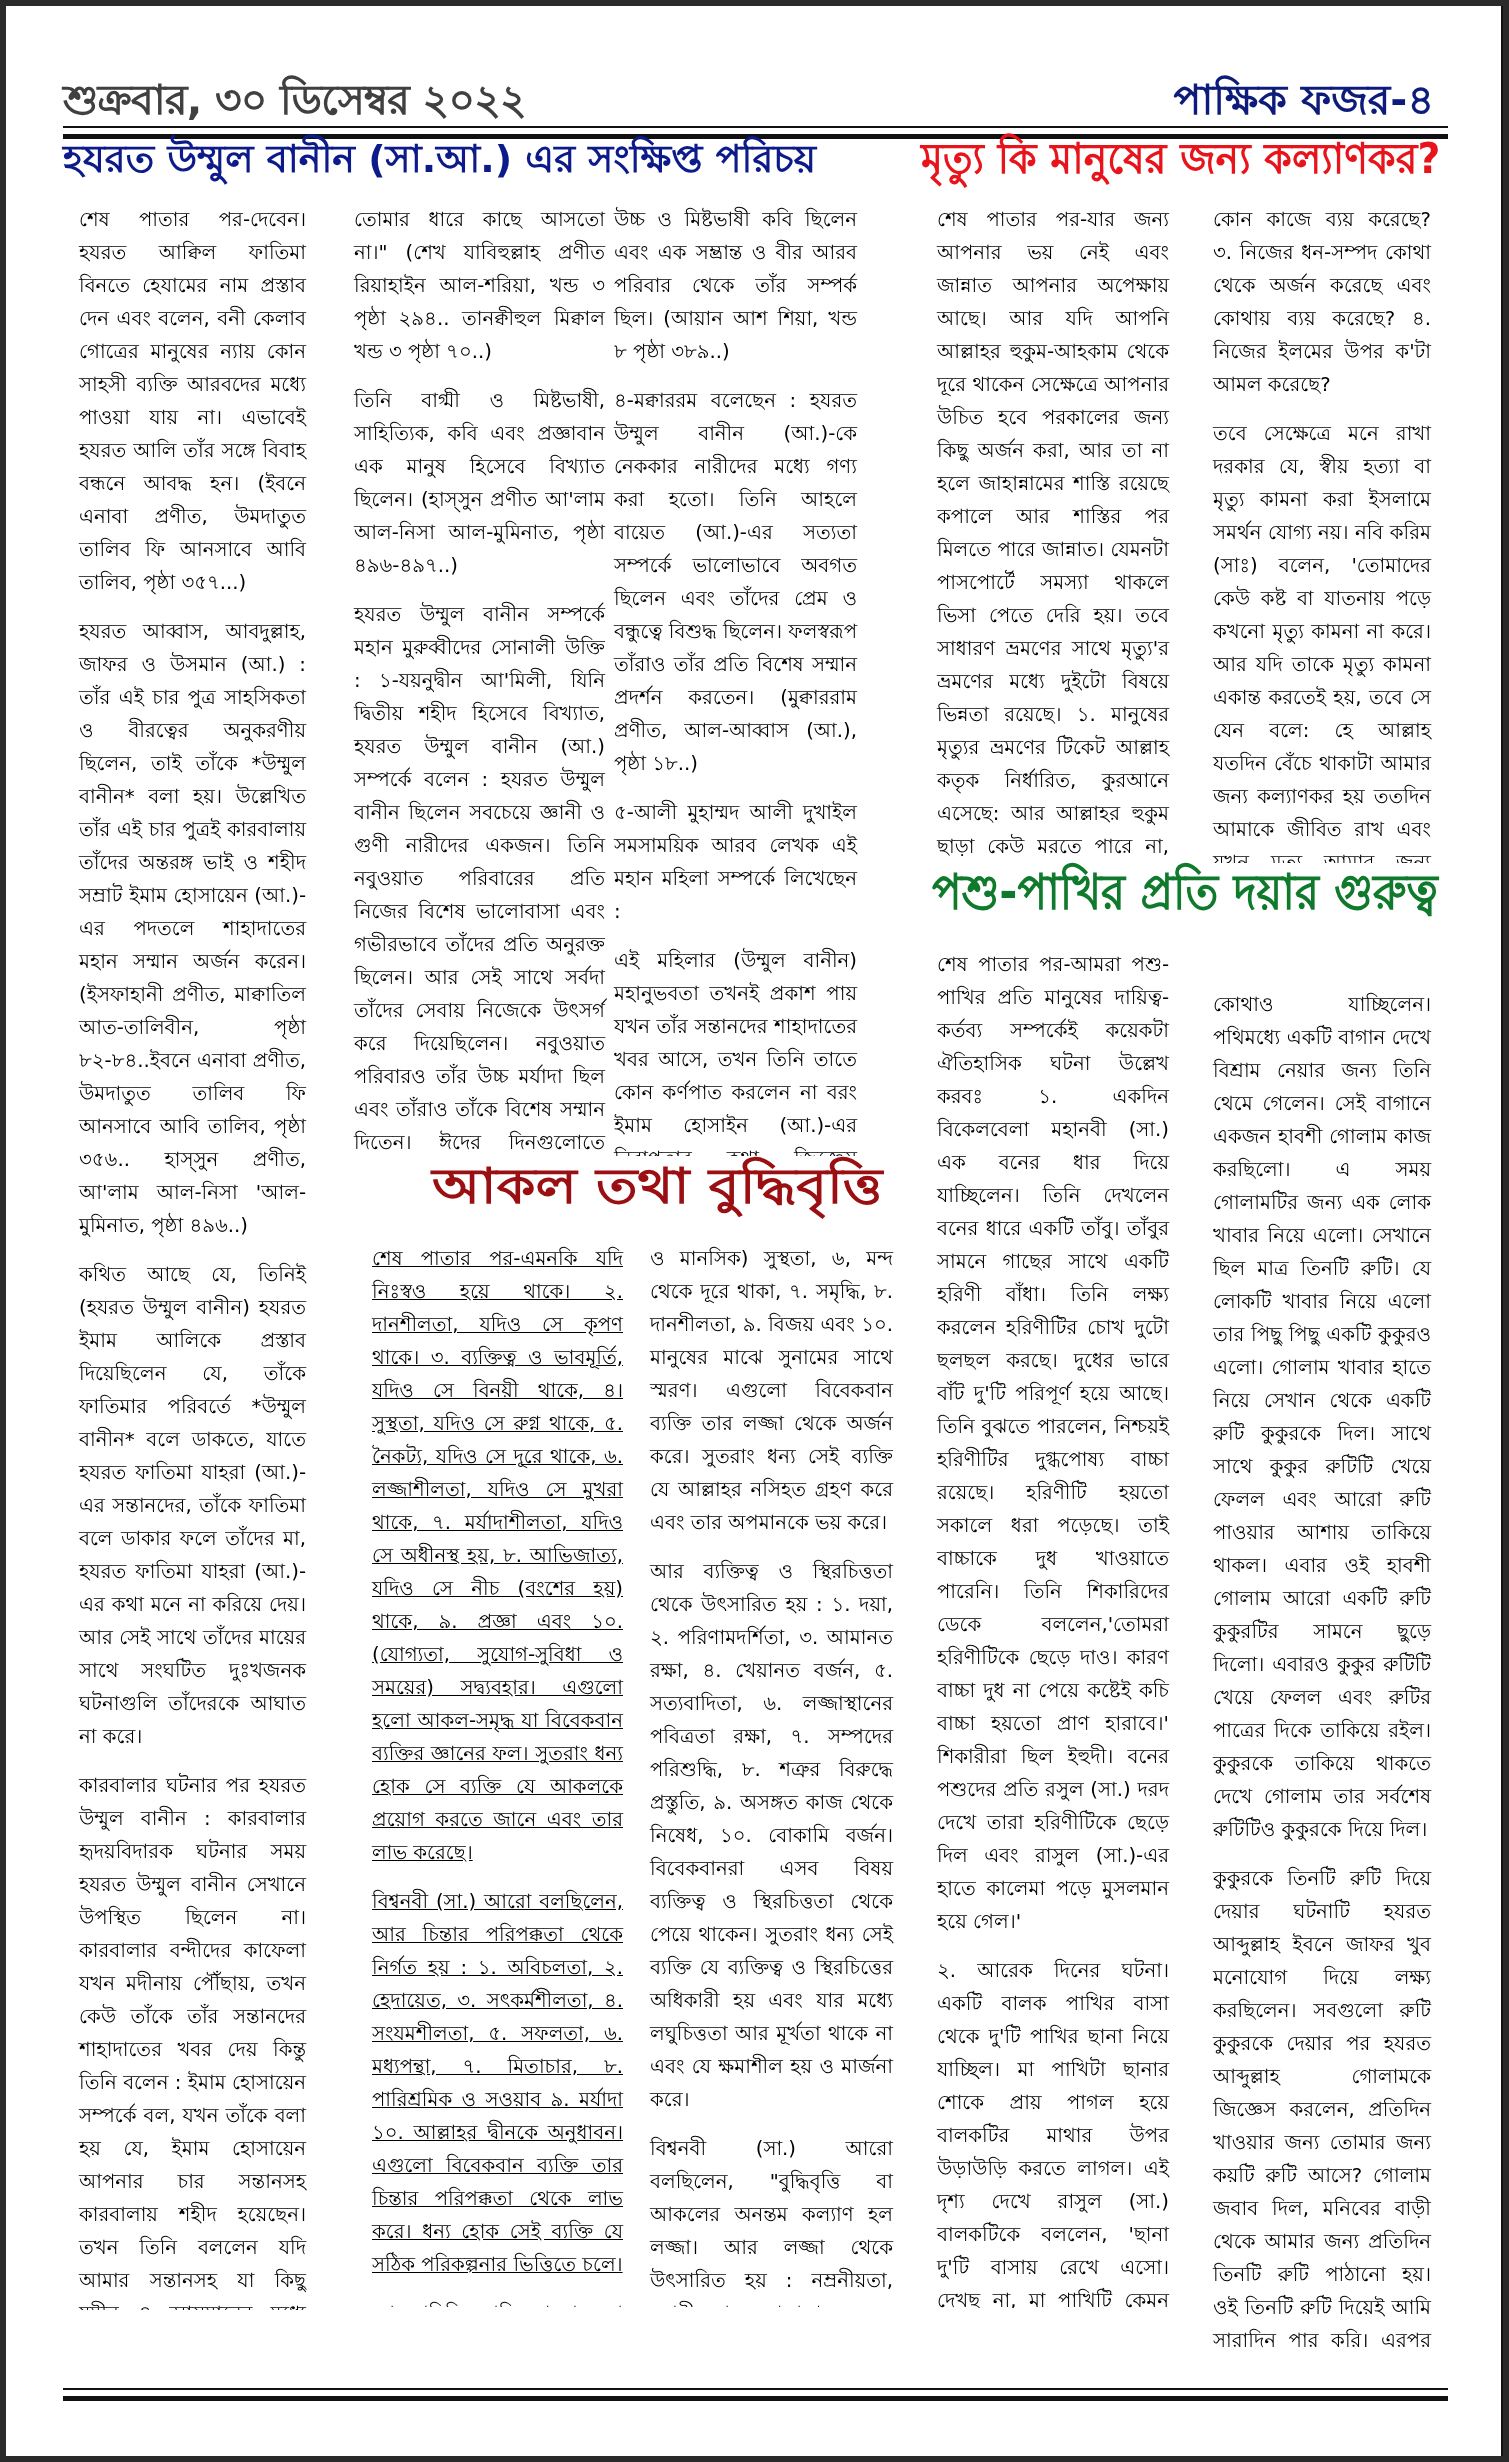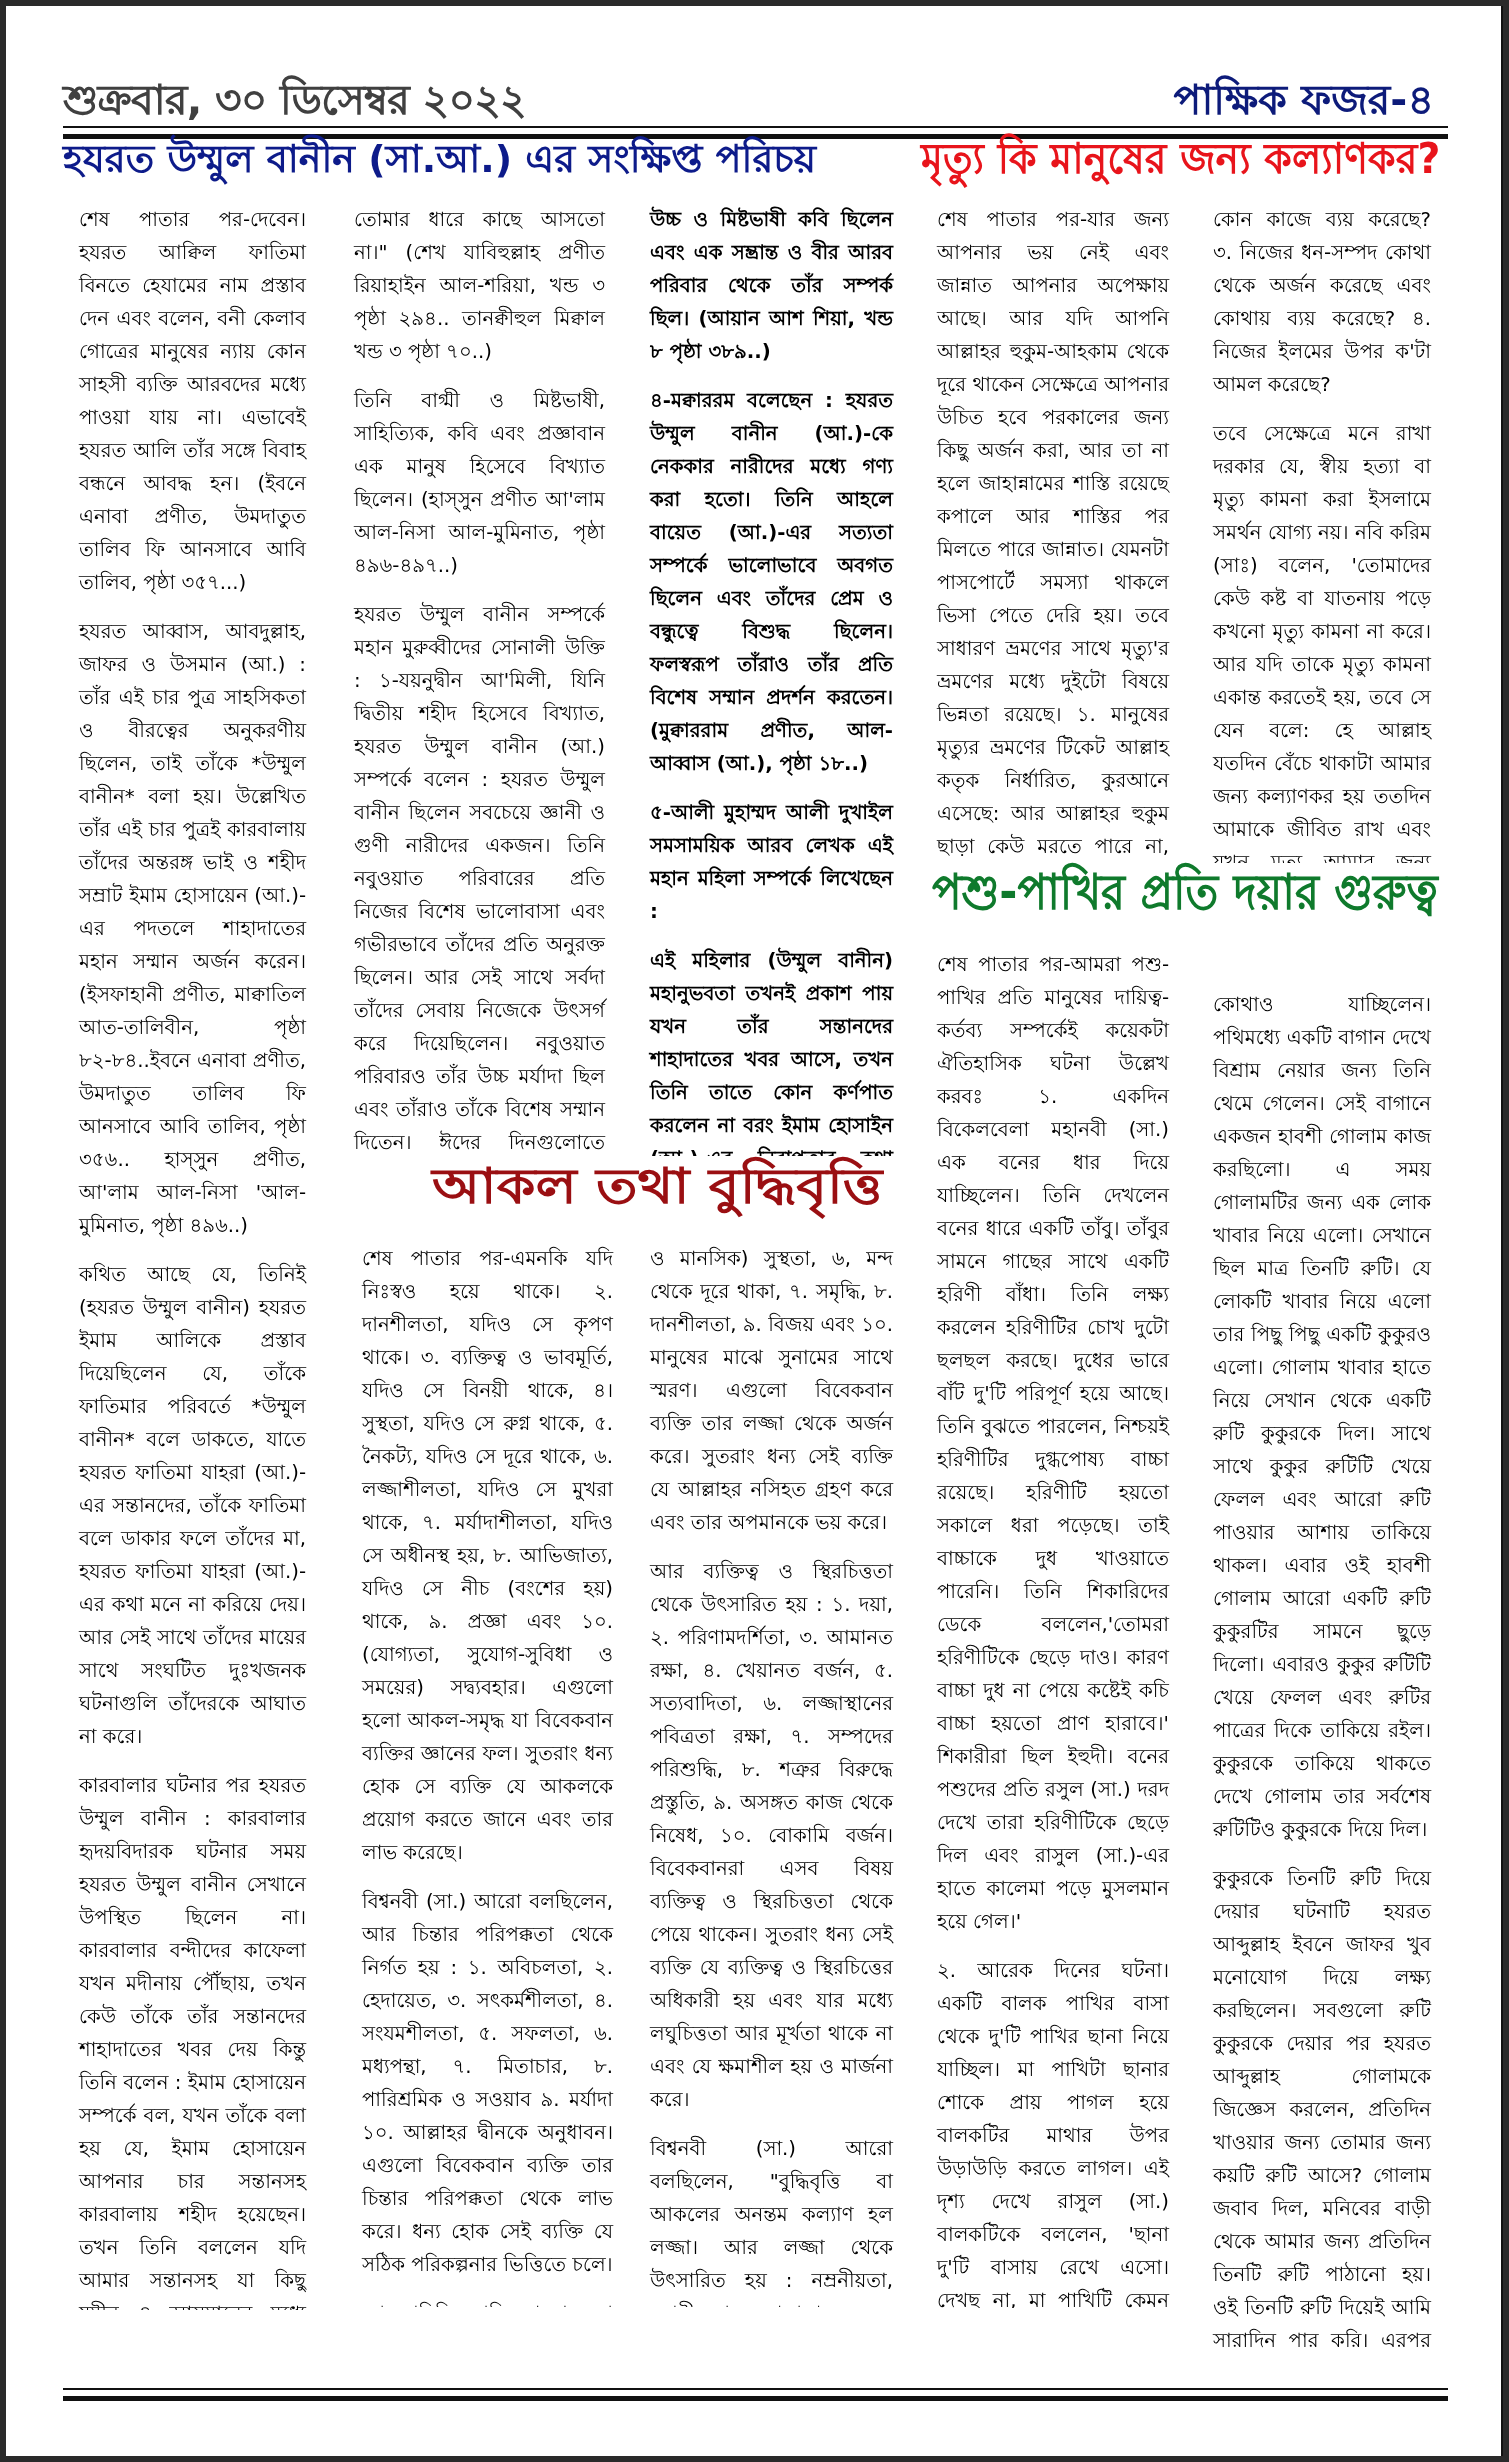--- a/index.html
+++ b/index.html
@@ -46,28 +46,28 @@
     <p>হযরত আব্বাস, আবদুল্লাহ, জাফর ও উসমান (আ.) : তাঁর এই চার পুত্র সাহসিকতা ও বীরত্বের অনুকরণীয় ছিলেন, তাই তাঁকে *উম্মুল বানীন* বলা হয়। উল্লেখিত তাঁর এই চার পুত্রই কারবালায় তাঁদের অন্তরঙ্গ ভাই ও শহীদ সম্রাট ইমাম হোসায়েন (আ.)-এর পদতলে শাহাদাতের মহান সম্মান অর্জন করেন। (ইসফাহানী প্রণীত, মাক্বাতিল আত-তালিবীন, পৃষ্ঠা ৮২-৮৪..ইবনে এনাবা প্রণীত, উমদাতুত তালিব ফি আনসাবে আবি তালিব, পৃষ্ঠা ৩৫৬.. হাস্সুন প্রণীত, আ'লাম আল-নিসা 'আল-মুমিনাত, পৃষ্ঠা ৪৯৬..)</p>
     <p>কথিত আছে যে, তিনিই (হযরত উম্মুল বানীন) হযরত ইমাম আলিকে প্রস্তাব দিয়েছিলেন যে, তাঁকে ফাতিমার পরিবর্তে *উম্মুল বানীন* বলে ডাকতে, যাতে হযরত ফাতিমা যাহরা (আ.)-এর সন্তানদের, তাঁকে ফাতিমা বলে ডাকার ফলে তাঁদের মা, হযরত ফাতিমা যাহরা (আ.)-এর কথা মনে না করিয়ে দেয়। আর সেই সাথে তাঁদের মায়ের সাথে সংঘটিত দুঃখজনক ঘটনাগুলি তাঁদেরকে আঘাত না করে।</p>
     <p>কারবালার ঘটনার পর হযরত উম্মুল বানীন : কারবালার হৃদয়বিদারক ঘটনার সময় হযরত উম্মুল বানীন সেখানে উপস্থিত ছিলেন না। কারবালার বন্দীদের কাফেলা যখন মদীনায় পৌঁছায়, তখন কেউ তাঁকে তাঁর সন্তানদের শাহাদাতের খবর দেয় কিন্তু তিনি বলেন : ইমাম হোসায়েন সম্পর্কে বল, যখন তাঁকে বলা হয় যে, ইমাম হোসায়েন আপনার চার সন্তানসহ কারবালায় শহীদ হয়েছেন। তখন তিনি বললেন যদি আমার সন্তানসহ যা কিছু যমীন ও আসমানের মধ্যে আছে, সবই আমার হোসায়েন এর জন্য কোরবানি হয়ে যেত এবং তিনি জীবিত থাকতেন। তাঁর এসব বক্তব্য, ইমাম হোসায়েন ও আহলে বায়েত এর প্রতি তাঁর প্রকৃত ও আন্তরিক ভালোবাসা প্রতিফলিত করে। (হাস্সুন প্রণীত আ'লাম আল-নিসা আল-মুমিনাত পৃষ্ঠা ৪৯৬-৪৯৭.. শেখ যাবিহুল্লাহ প্রণীত রিয়াহাইন আল-শরিয়া, খন্ড ৩ পৃষ্ঠা ২৯৩..)</p>
   </div>
 <div class="col" style="left:338px; top:187px; width:283px; height:969px;">
     <p>তোমার ধারে কাছে আসতো না।" (শেখ যাবিহুল্লাহ প্রণীত রিয়াহাইন আল-শরিয়া, খন্ড ৩ পৃষ্ঠা ২৯৪.. তানক্বীহুল মিক্বাল খন্ড ৩ পৃষ্ঠা ৭০..)</p>
     <p>তিনি বাগ্মী ও মিষ্টভাষী, সাহিত্যিক, কবি এবং প্রজ্ঞাবান এক মানুষ হিসেবে বিখ্যাত ছিলেন। (হাস্সুন প্রণীত আ'লাম আল-নিসা আল-মুমিনাত, পৃষ্ঠা ৪৯৬-৪৯৭..)</p>
     <p>হযরত উম্মুল বানীন সম্পর্কে মহান মুরুব্বীদের সোনালী উক্তি : ১-যয়নুদ্বীন আ'মিলী, যিনি দ্বিতীয় শহীদ হিসেবে বিখ্যাত, হযরত উম্মুল বানীন (আ.) সম্পর্কে বলেন : হযরত উম্মুল বানীন ছিলেন সবচেয়ে জ্ঞানী ও গুণী নারীদের একজন। তিনি নবুওয়াত পরিবারের প্রতি নিজের বিশেষ ভালোবাসা এবং গভীরভাবে তাঁদের প্রতি অনুরক্ত ছিলেন। আর সেই সাথে সর্বদা তাঁদের সেবায় নিজেকে উৎসর্গ করে দিয়েছিলেন। নবুওয়াত পরিবারও তাঁর উচ্চ মর্যাদা ছিল এবং তাঁরাও তাঁকে বিশেষ সম্মান দিতেন। ঈদের দিনগুলোতে তাঁরা তাঁর কাছে উপস্থিত হতেন এবং তাঁর প্রতি বিশেষ সম্মান প্রদর্শন করতেন। (সিতারা দারাখশান মদীনা হযরত উম্মুল বানীন, পৃষ্ঠা ৭..)</p>
     <p>২-সাইয়েদ মাহমুদ হুসাইনী শাহরুদী (মৃত্যু ১৭ই শা'বান ১৩৯৪ হিজরী) বলেছেন :</p>
   </div>
-<div class="col" style="left:634px; top:187px; width:275px; height:969px;font-weight:bold;">
+<div class="col" style="left:598px; top:187px; width:275px; height:969px;">
     <p>উচ্চ ও মিষ্টভাষী কবি ছিলেন এবং এক সম্ভ্রান্ত ও বীর আরব পরিবার থেকে তাঁর সম্পর্ক ছিল। (আয়ান আশ শিয়া, খন্ড ৮ পৃষ্ঠা ৩৮৯..)</p>
     <p>৪-মক্বাররম বলেছেন : হযরত উম্মুল বানীন (আ.)-কে নেককার নারীদের মধ্যে গণ্য করা হতো। তিনি আহলে বায়েত (আ.)-এর সত্যতা সম্পর্কে ভালোভাবে অবগত ছিলেন এবং তাঁদের প্রেম ও বন্ধুত্বে বিশুদ্ধ ছিলেন। ফলস্বরূপ তাঁরাও তাঁর প্রতি বিশেষ সম্মান প্রদর্শন করতেন। (মুক্বাররাম প্রণীত, আল-আব্বাস (আ.), পৃষ্ঠা ১৮..)</p>
     <p>৫-আলী মুহাম্মদ আলী দুখাইল সমসাময়িক আরব লেখক এই মহান মহিলা সম্পর্কে লিখেছেন :</p>
     <p>এই মহিলার (উম্মুল বানীন) মহানুভবতা তখনই প্রকাশ পায় যখন তাঁর সন্তানদের শাহাদাতের খবর আসে, তখন তিনি তাতে কোন কর্ণপাত করলেন না বরং ইমাম হোসাইন (আ.)-এর নিরাপত্তার কথা জিজ্ঞেস করেন। (তিনি ইমাম হোসায়েন (আ.) তাঁরই পুত্র, নিজের সন্তানরা নয়। (আহমদ দুখাইল প্রণীত আল-আব্বাস মিনাল বিলাদাত ইলাশ শাহাদাহ, পৃষ্ঠা ১৮..)</p>
   </div>
 
-<div class="col" style="left:346px; top:1226px; width:283px; height:1081px;">
+<div class="col" style="left:356px; top:1226px; width:283px; height:1081px;text-decoration:underline;">
     <p>শেষ পাতার পর-এমনকি যদি নিঃস্বও হয়ে থাকে। ২. দানশীলতা, যদিও সে কৃপণ থাকে। ৩. ব্যক্তিত্ব ও ভাবমূর্তি, যদিও সে বিনয়ী থাকে, ৪। সুস্থতা, যদিও সে রুগ্ন থাকে, ৫. নৈকট্য, যদিও সে দূরে থাকে, ৬. লজ্জাশীলতা, যদিও সে মুখরা থাকে, ৭. মর্যাদাশীলতা, যদিও সে অধীনস্থ হয়, ৮. আভিজাত্য, যদিও সে নীচ (বংশের হয়) থাকে, ৯. প্রজ্ঞা এবং ১০. (যোগ্যতা, সুযোগ-সুবিধা ও সময়ের) সদ্ব্যবহার। এগুলো হলো আকল-সমৃদ্ধ যা বিবেকবান ব্যক্তির জ্ঞানের ফল। সুতরাং ধন্য হোক সে ব্যক্তি যে আকলকে প্রয়োগ করতে জানে এবং তার লাভ করেছে।</p>
     <p>বিশ্বনবী (সা.) আরো বলছিলেন, আর চিন্তার পরিপক্কতা থেকে নির্গত হয় : ১. অবিচলতা, ২. হেদায়েত, ৩. সৎকর্মশীলতা, ৪. সংযমশীলতা, ৫. সফলতা, ৬. মধ্যপন্থা, ৭. মিতাচার, ৮. পারিশ্রমিক ও সওয়াব ৯. মর্যাদা ১০. আল্লাহর দ্বীনকে অনুধাবন। এগুলো বিবেকবান ব্যক্তি তার চিন্তার পরিপক্কতা থেকে লাভ করে। ধন্য হোক সেই ব্যক্তি যে সঠিক পরিকল্পনার ভিত্তিতে চলে।</p>
     <p>আর চারিত্রিক পবিত্রতা থেকে যা যা উৎসারিত হয় সেগুলো হল : ১. সন্তুষ্টি, ২. প্রশান্তি ৩. উপকার লাভ, ৪. শান্তি, ৫. যাচাই (সতর্ক অনুসন্ধান), ৬. বিনয়, ৭. (আল্লাহর) স্মরণ, ৮. চিন্তা-গবেষণা, ৯. বদান্যতা, ১০. উদারতা। এগুলো বিবেকবান ব্যক্তির চারিত্রিক পবিত্রতা থেকে উৎসারিত হয় তার সে আল্লাহর প্রতি ও নিজের ভাগ্যের প্রতি সন্তুষ্ট থাকে।</p>
   </div>
 <div class="col" style="left:634px; top:1226px; width:275px; height:1081px;">
     <p>ও মানসিক) সুস্থতা, ৬, মন্দ থেকে দূরে থাকা, ৭. সমৃদ্ধি, ৮. দানশীলতা, ৯. বিজয় এবং ১০. মানুষের মাঝে সুনামের সাথে স্মরণ। এগুলো বিবেকবান ব্যক্তি তার লজ্জা থেকে অর্জন করে। সুতরাং ধন্য সেই ব্যক্তি যে আল্লাহর নসিহত গ্রহণ করে এবং তার অপমানকে ভয় করে।</p>
     <p>আর ব্যক্তিত্ব ও স্থিরচিত্ততা থেকে উৎসারিত হয় : ১. দয়া, ২. পরিণামদর্শিতা, ৩. আমানত রক্ষা, ৪. খেয়ানত বর্জন, ৫. সত্যবাদিতা, ৬. লজ্জাস্থানের পবিত্রতা রক্ষা, ৭. সম্পদের পরিশুদ্ধি, ৮. শত্রুর বিরুদ্ধে প্রস্তুতি, ৯. অসঙ্গত কাজ থেকে নিষেধ, ১০. বোকামি বর্জন। বিবেকবানরা এসব বিষয় ব্যক্তিত্ব ও স্থিরচিত্ততা থেকে পেয়ে থাকেন। সুতরাং ধন্য সেই ব্যক্তি যে ব্যক্তিত্ব ও স্থিরচিত্তের অধিকারী হয় এবং যার মধ্যে লঘুচিত্ততা আর মূর্খতা থাকে না এবং যে ক্ষমাশীল হয় ও মার্জনা করে।</p>
     <p>বিশ্বনবী (সা.) আরো বলছিলেন, "বুদ্ধিবৃত্তি বা আকলের অনন্তম কল্যাণ হল লজ্জা। আর লজ্জা থেকে উৎসারিত হয় : নম্রনীয়তা, দয়াশীলতা, প্রকাশ্যে এবং গোপনে আল্লাহর পাহারার প্রতি মনোযোগ, (দৈহিক ও মানসিক) সুস্থতা, মন্দ থেকে দূরে থাকা, সমৃদ্ধি, দানশীলতা, বিজয় এবং মানুষের মাঝে সুনামের সাথে স্মরণ। এগুলো বিবেকবান ব্যক্তি তার লজ্জা থেকে অর্জন করে। সুতরাং ধন্য সেই ব্যক্তি যে আল্লাহর নসিহত গ্রহণ করে এবং তার অপমানকে ভয় করে।"</p>
   </div>
 

